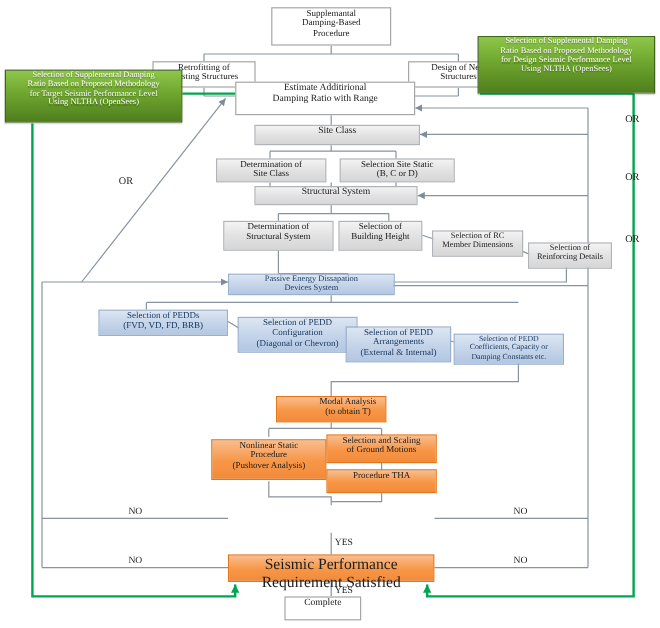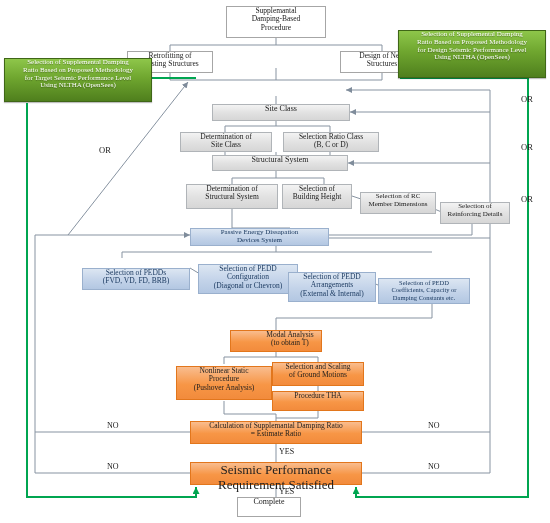--- a/index.html
+++ b/index.html
@@ -125,32 +125,36 @@
   <div class="node n-white" style="left:127px;top:51px;width:86px;height:22px;font-size:7.5px;">
     <span style="white-space:pre-line;">Retrofitting of
 Existing Structures</span>
   </div>
 
   <div class="node n-white" style="left:340px;top:51px;width:84px;height:22px;font-size:7.5px;">
     <span style="white-space:pre-line;">Design of New
 Structures</span>
   </div>
 
+  <div class="node n-white" style="left:196px;top:68px;width:150px;height:28px;font-size:8px;">
+    <span style="white-space:pre-line;">Estimate Additirional
+Damping Ratio with Range</span>
+  </div>
 
   <div class="node n-gray" style="left:212px;top:104px;width:138px;height:17px;font-size:8px;">
     <span>Site Class</span>
   </div>
 
   <div class="node n-gray" style="left:180px;top:132px;width:92px;height:20px;font-size:7.5px;">
     <span style="white-space:pre-line;">Determination of
 Site Class</span>
   </div>
 
   <div class="node n-gray" style="left:283px;top:132px;width:96px;height:20px;font-size:7.5px;">
-    <span style="white-space:pre-line;">Selection Ratio Class
+    <span style="white-space:pre-line;">Selection Site Static
 (B, C or D)</span>
   </div>
 
   <div class="node n-gray" style="left:212px;top:155px;width:136px;height:16px;font-size:8px;">
     <span>Structural System</span>
   </div>
 
   <div class="node n-gray" style="left:186px;top:184px;width:92px;height:25px;font-size:7.5px;">
     <span style="white-space:pre-line;">Determination of
 Structural System</span>
@@ -169,21 +173,21 @@
   <div class="node n-gray" style="left:440px;top:202px;width:70px;height:22px;font-size:7px;">
     <span style="white-space:pre-line;">Selection of
 Reinforcing Details</span>
   </div>
 
   <div class="node n-blue" style="left:190px;top:228px;width:139px;height:18px;font-size:7px;">
     <span style="white-space:pre-line;">Passive Energy Dissapation
 Devices System</span>
   </div>
 
-  <div class="node n-blue" style="left:82px;top:258px;width:108px;height:22px;font-size:7.5px;margin-top:10px;">
+  <div class="node n-blue" style="left:82px;top:258px;width:108px;height:22px;font-size:7.5px;">
     <span style="white-space:pre-line;">Selection of PEDDs
 (FVD, VD, FD, BRB)</span>
   </div>
 
   <div class="node n-blue" style="left:198px;top:264px;width:100px;height:30px;font-size:7.5px;">
     <span style="white-space:pre-line;">Selection of PEDD
 Configuration
 (Diagonal or Chevron)</span>
   </div>
 
@@ -212,24 +216,20 @@
 
   <div class="node n-orange" style="left:272px;top:362px;width:92px;height:24px;font-size:7.5px;">
     <span style="white-space:pre-line;">Selection and Scaling
 of Ground Motions</span>
   </div>
 
   <div class="node n-orange" style="left:272px;top:391px;width:92px;height:20px;font-size:7.5px;">
     <span>Procedure THA</span>
   </div>
 
-  <div class="node n-orange" style="left:190px;top:421px;width:172px;height:23px;font-size:7.5px;">
-    <span style="white-space:pre-line;">Calculation of Supplemantal Damping Ratio
-= Estimate Ratio</span>
-  </div>
 
   <div class="node n-orange" style="left:190px;top:462px;width:172px;height:23px;font-size:13px;">
     <span>Seismic Performance Requirement Satisfied</span>
   </div>
 
   <div class="node n-white" style="left:237px;top:497px;width:64px;height:20px;font-size:8px;">
     <span>Complete</span>
   </div>
 
   <div class="node n-green" style="left:4px;top:58px;width:148px;height:44px;font-size:7px;">

